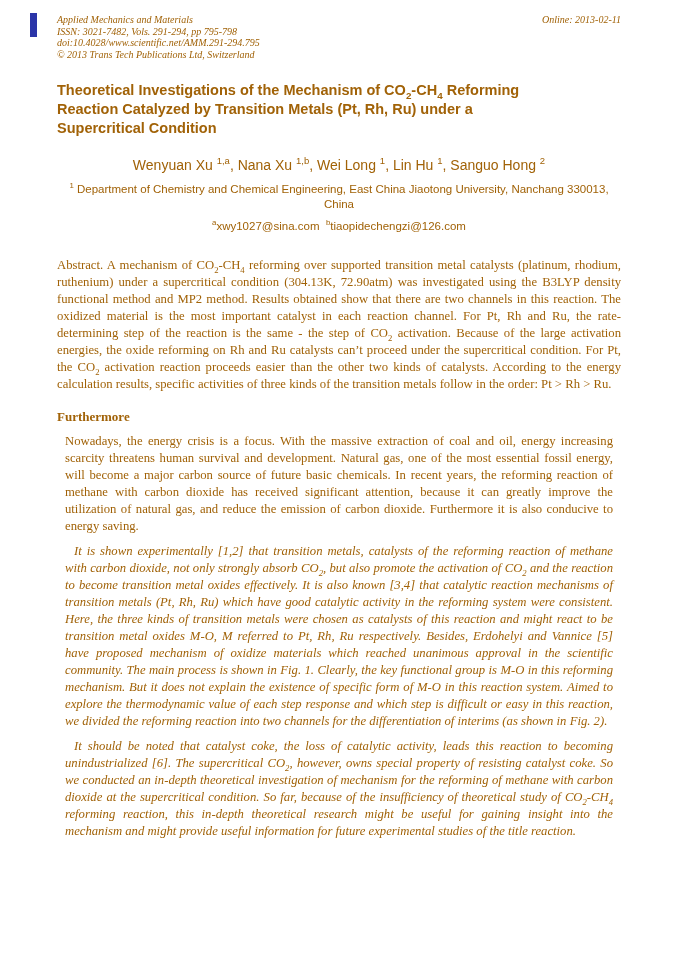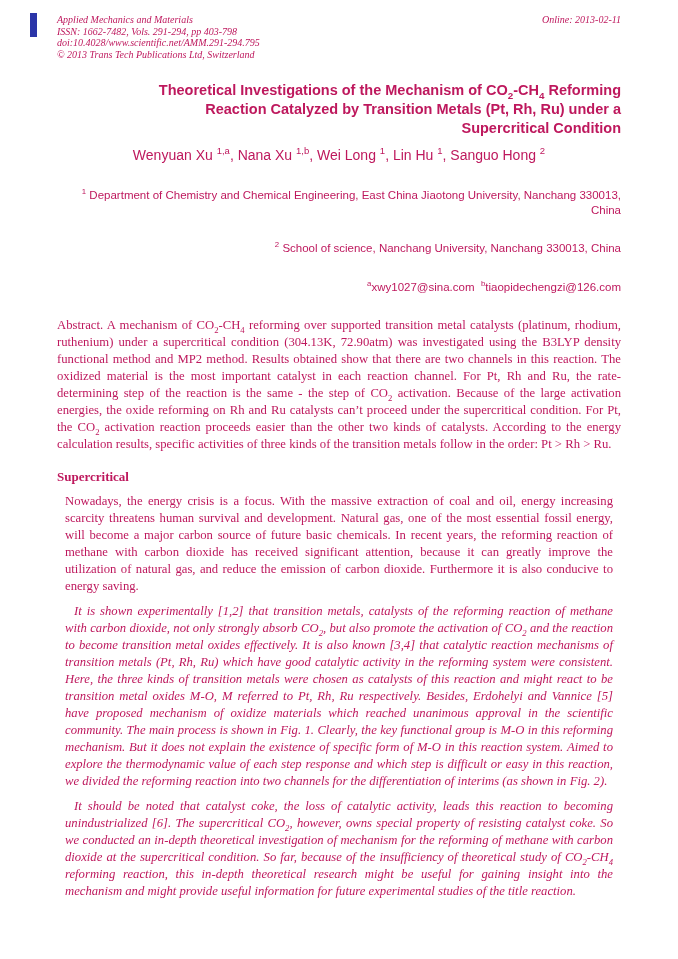--- a/index.html
+++ b/index.html
@@ -4,53 +4,53 @@
 <style>
   html, body { margin: 0; padding: 0; background: #888; }
   .page {
     position: relative;
     width: 678px;
     height: 959px;
     margin: 0 auto;
     background: #ffffff;
     box-sizing: border-box;
     padding: 14px 57px 20px 57px;
-    color: #be185d;
+    color: #a16207;
     overflow: hidden;
   }
   .annotation-bar {
     position: absolute;
     left: 30px;
     top: 13px;
     width: 7px;
     height: 24px;
     background: #2b35a8;
   }
   .pub-header {
     display: flex;
     justify-content: space-between;
     align-items: flex-start;
     font: italic 10px/11.6px "Liberation Serif", "DejaVu Serif", serif;
   }
   .pub-left div { white-space: nowrap; }
   .pub-right { white-space: nowrap; }
   .title {
     font: bold 14.5px/19px "Liberation Sans", "DejaVu Sans", sans-serif;
-    text-align: right;
+    text-align: left;
     margin: 21px 0 0 0;
   }
   .authors {
     font: 14px/18px "Liberation Sans", "DejaVu Sans", sans-serif;
     text-align: center;
-    margin-top: 8px;
+    margin-top: 18px;
   }
   .affil {
     font: 11.5px/14.5px "Liberation Sans", "DejaVu Sans", sans-serif;
-    text-align: right;
-    margin-top: 24px;
+    text-align: center;
+    margin-top: 8px;
   }
   .keywords {
     font: 11.5px/15px "Liberation Sans", "DejaVu Sans", sans-serif;
     text-align: justify;
     margin: 28px 0 0 0;
   }
   .keywords b { font-weight: bold; }
   .abstract {
     font: 12.7px/17px "Liberation Serif", "DejaVu Serif", serif;
     text-align: justify;
@@ -72,37 +72,36 @@
 </head>
 <body>
 
 <div class="page">
 
   <div class="annotation-bar"></div>
 
   <header class="pub-header">
     <div class="pub-left">
       <div>Applied Mechanics and Materials</div>
-      <div>ISSN: 1662-7482, Vols. 291-294, pp 403-798</div>
+      <div>ISSN: 3021-7482, Vols. 291-294, pp 795-798</div>
       <div>doi:10.4028/www.scientific.net/AMM.291-294.795</div>
       <div>© 2013 Trans Tech Publications Ltd, Switzerland</div>
     </div>
     <div class="pub-right">Online: 2013-02-11</div>
   </header>
 
   <h1 class="title">Theoretical Investigations of the Mechanism of CO<sub>2</sub>-CH<sub>4</sub> Reforming<br>Reaction Catalyzed by Transition Metals (Pt, Rh, Ru) under a<br>Supercritical Condition</h1>
 
   <div class="authors">Wenyuan Xu <sup>1,a</sup>, Nana Xu <sup>1,b</sup>, Wei Long <sup>1</sup>, Lin Hu <sup>1</sup>, Sanguo Hong <sup>2</sup></div>
 
   <div class="affil"><sup>1</sup> Department of Chemistry and Chemical Engineering, East China Jiaotong University, Nanchang 330013, China</div>
-  <div class="affil"><sup>2</sup> School of science, Nanchang University, Nanchang 330013, China</div>
   <div class="affil"><sup>a</sup>xwy1027@sina.com&nbsp; <sup>b</sup>tiaopidechengzi@126.com</div>
 
 
   <p class="abstract"><b>Abstract.</b> <span>A mechanism of CO<sub>2</sub>-CH<sub>4</sub> reforming over supported transition metal catalysts (platinum, rhodium, ruthenium) under a supercritical condition (304.13K, 72.90atm) was investigated using the B3LYP density functional method and MP2 method. Results obtained show that there are two channels in this reaction. The oxidized material is the most important catalyst in each reaction channel. For Pt, Rh and Ru, the rate-determining step of the reaction is the same - the step of CO<sub>2</sub> activation. Because of the large activation energies, the oxide reforming on Rh and Ru catalysts can’t proceed under the supercritical condition. For Pt, the CO<sub>2</sub> activation reaction proceeds easier than the other two kinds of catalysts. According to the energy calculation results, specific activities of three kinds of the transition metals follow in the order: Pt &gt; Rh &gt; Ru.</span></p>
 
-  <h2 class="section-heading">Supercritical</h2>
+  <h2 class="section-heading">Furthermore</h2>
 
   <p class="body-para">Nowadays, the energy crisis is a focus. With the massive extraction of coal and oil, energy increasing scarcity threatens human survival and development. Natural gas, one of the most essential fossil energy, will become a major carbon source of future basic chemicals. In recent years, the reforming reaction of methane with carbon dioxide has received significant attention, because it can greatly improve the utilization of natural gas, and reduce the emission of carbon dioxide. Furthermore it is also conducive to energy saving.</p>
   <p class="body-para indent">It is shown experimentally [1,2] that transition metals, catalysts of the reforming reaction of methane with carbon dioxide, not only strongly absorb CO<sub>2</sub>, but also promote the activation of CO<sub>2</sub> and the reaction to become transition metal oxides effectively. It is also known [3,4] that catalytic reaction mechanisms of transition metals (Pt, Rh, Ru) which have good catalytic activity in the reforming system were consistent. Here, the three kinds of transition metals were chosen as catalysts of this reaction and might react to be transition metal oxides M-O, M referred to Pt, Rh, Ru respectively. Besides, Erdohelyi and Vannice [5] have proposed mechanism of oxidize materials which reached unanimous approval in the scientific community. The main process is shown in Fig. 1. Clearly, the key functional group is M-O in this reforming mechanism. But it does not explain the existence of specific form of M-O in this reaction system. Aimed to explore the thermodynamic value of each step response and which step is difficult or easy in this reaction, we divided the reforming reaction into two channels for the differentiation of interims (as shown in Fig. 2).</p>
   <p class="body-para indent">It should be noted that catalyst coke, the loss of catalytic activity, leads this reaction to becoming unindustrialized [6]. The supercritical CO<sub>2</sub>, however, owns special property of resisting catalyst coke. So we conducted an in-depth theoretical investigation of mechanism for the reforming of methane with carbon dioxide at the supercritical condition. So far, because of the insufficiency of theoretical study of CO<sub>2</sub>-CH<sub>4</sub> reforming reaction, this in-depth theoretical research might be useful for gaining insight into the mechanism and might provide useful information for future experimental studies of the title reaction.</p>
 
 </div>
 
 </body></html>

